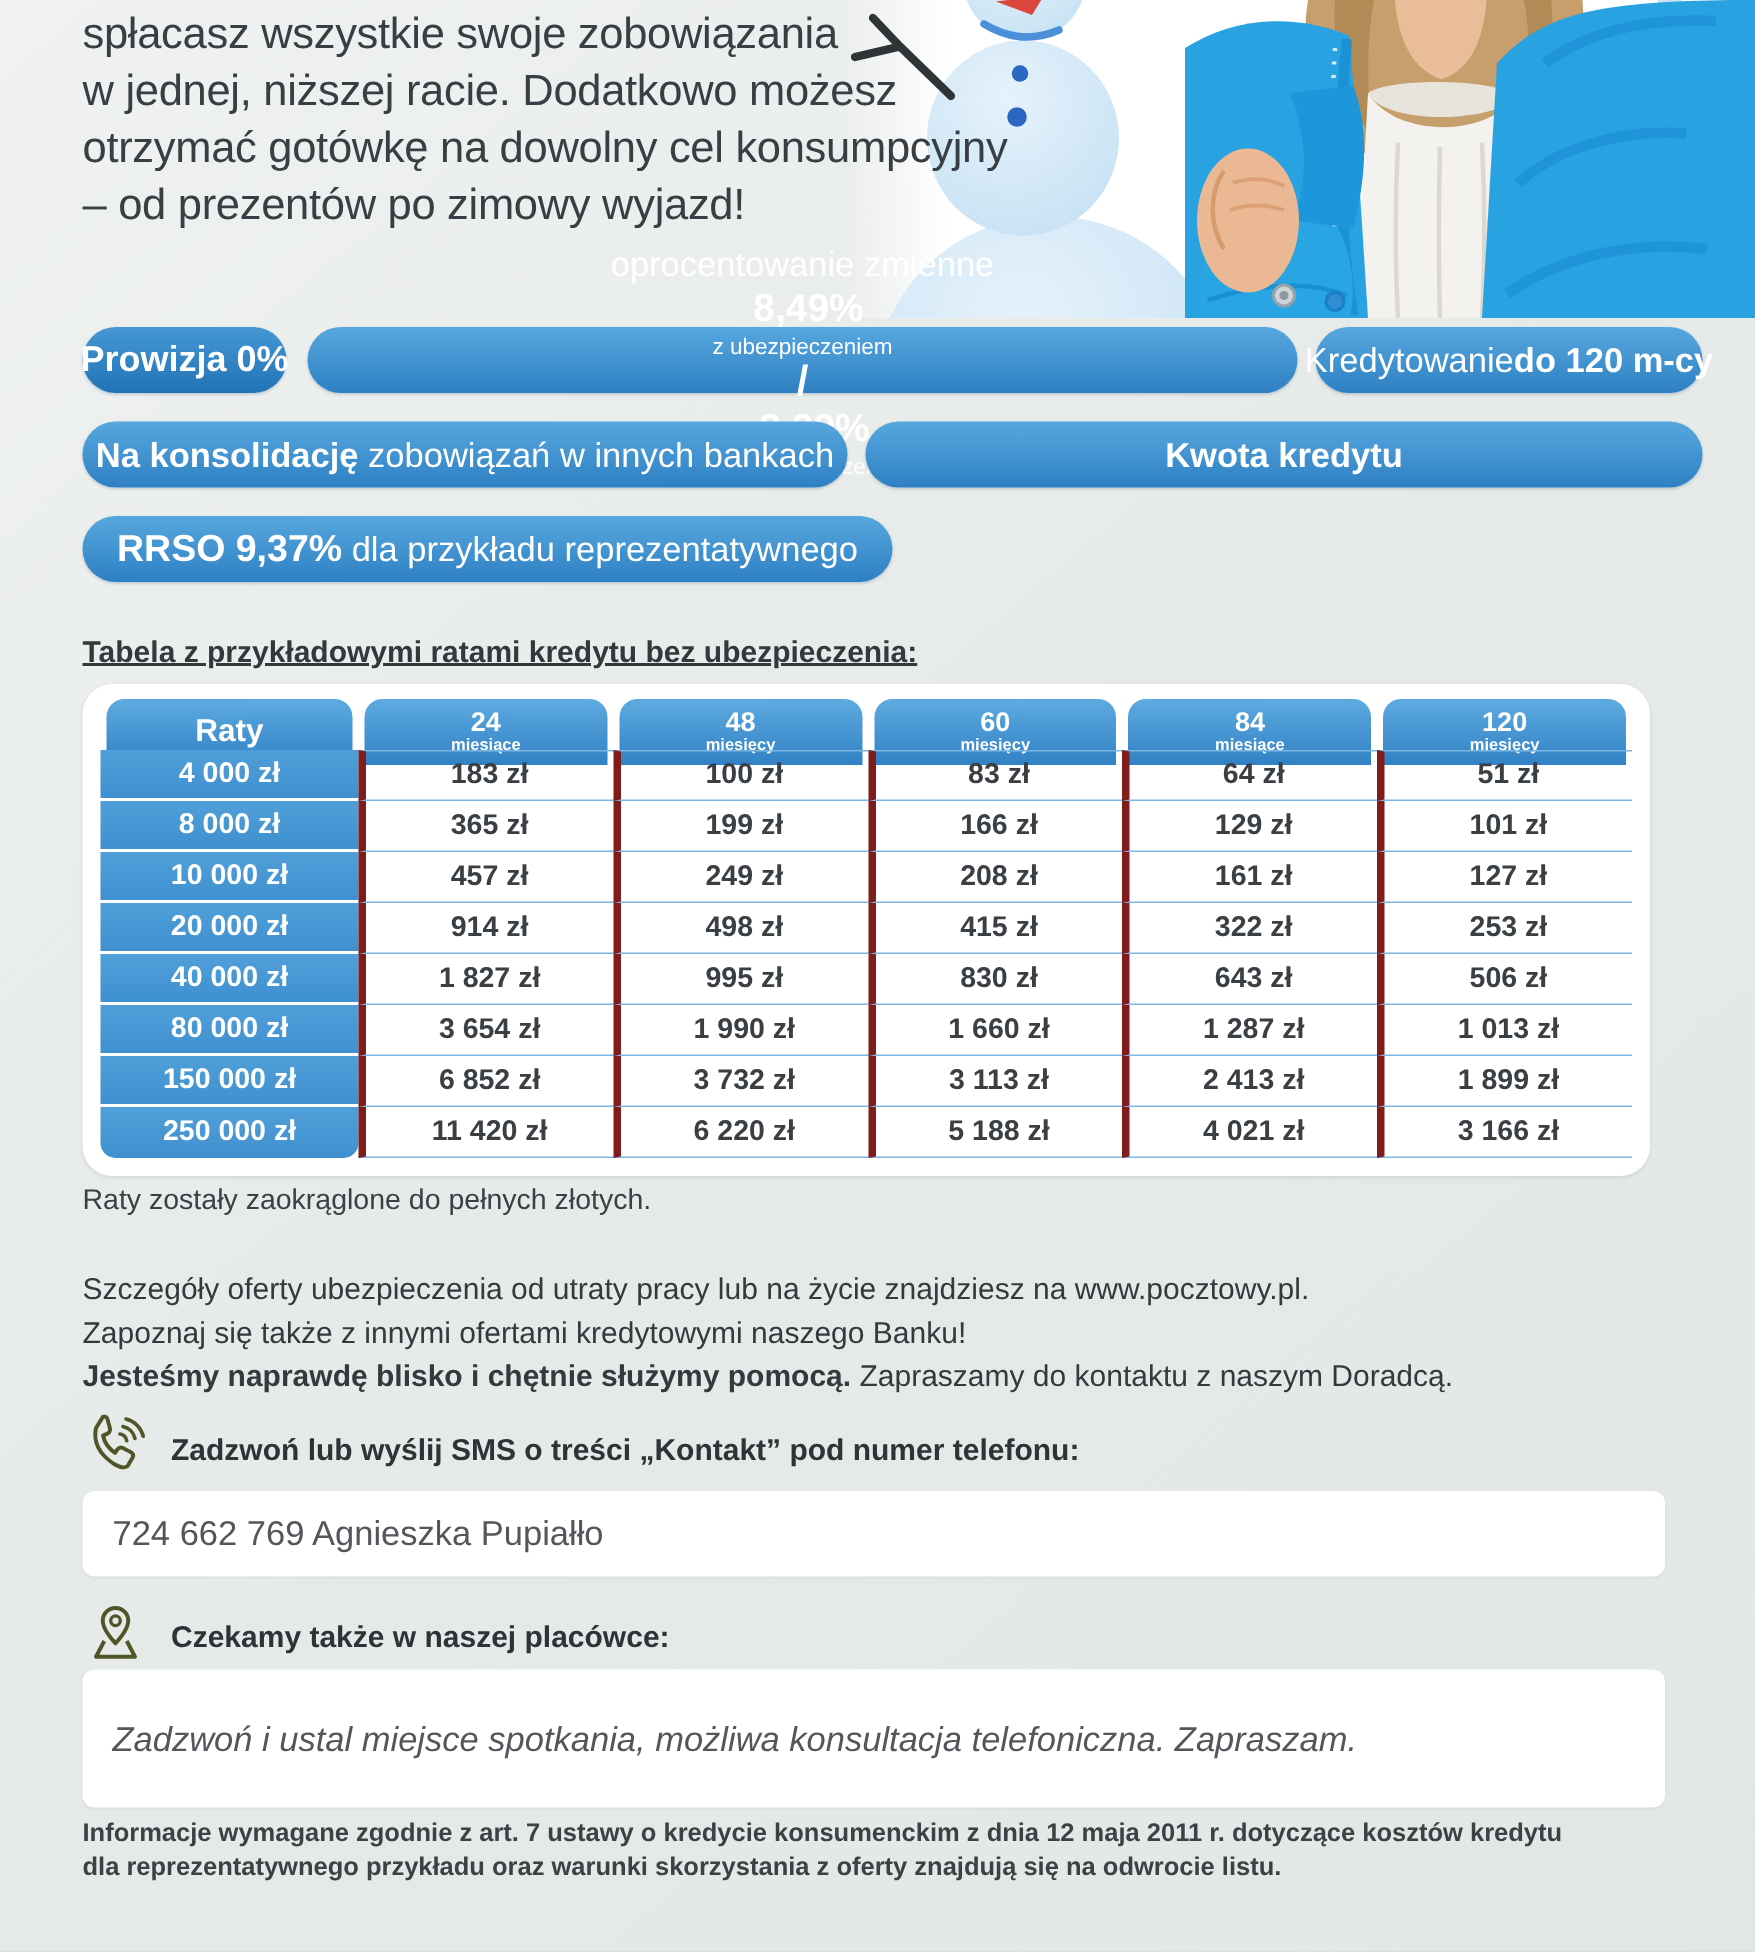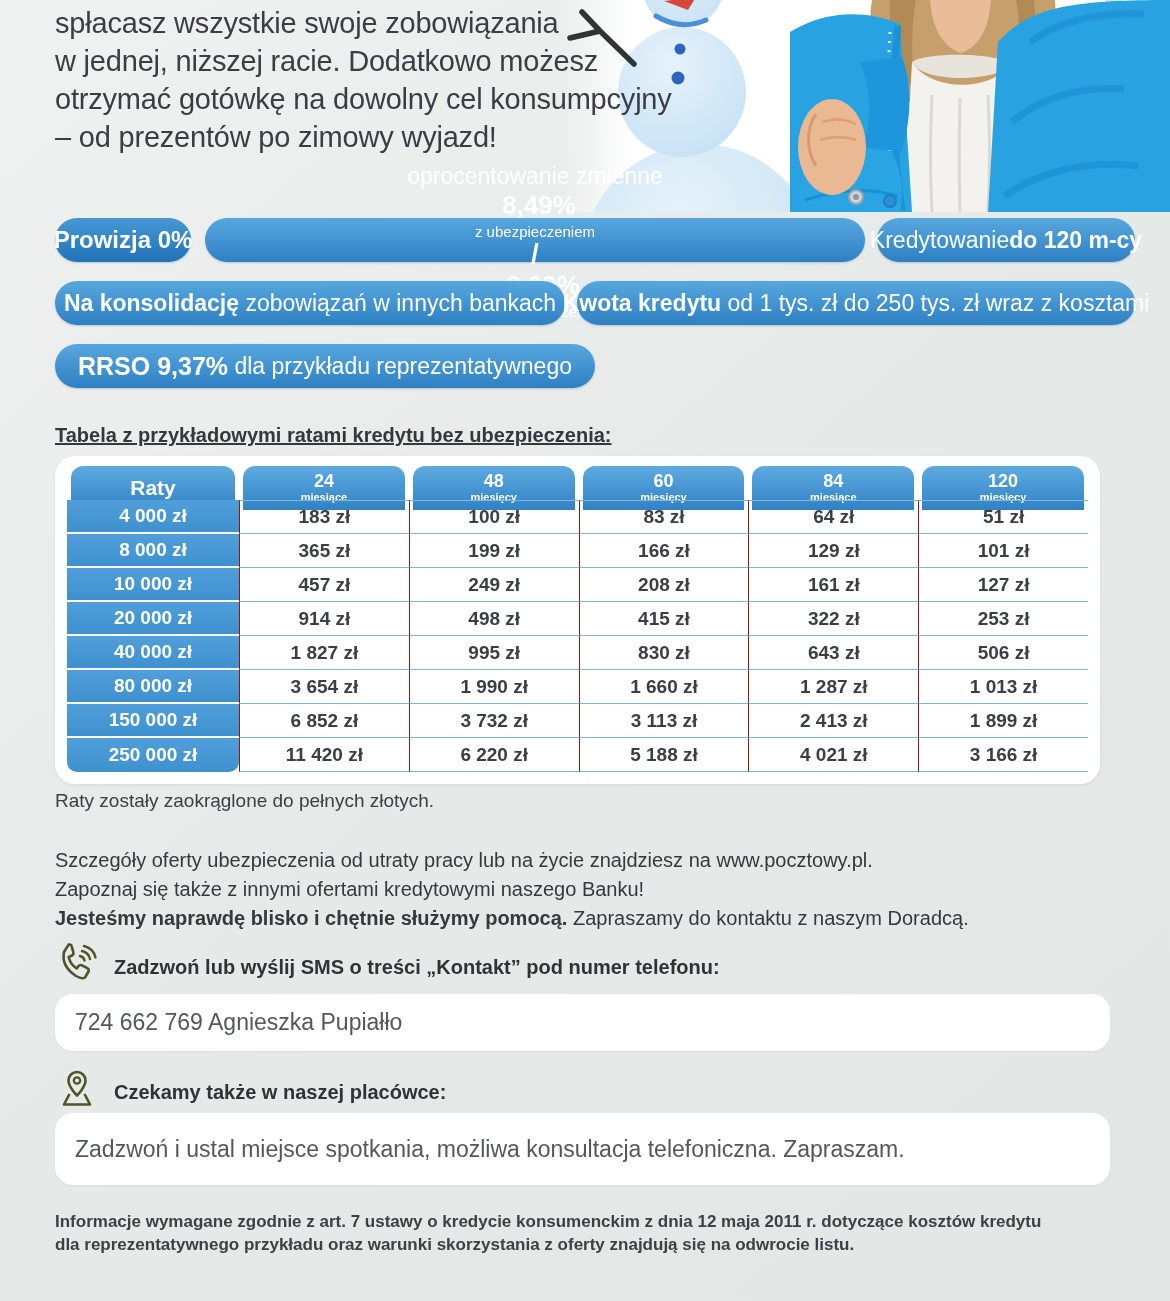--- a/index.html
+++ b/index.html
@@ -35,30 +35,30 @@
   .th{height:44px;margin:0 4px;border-radius:12px 12px 0 0;
       background:linear-gradient(180deg,#5eabe1 0%,#3181c4 100%);color:#fff;
       display:flex;flex-direction:column;align-items:center;justify-content:center;}
   .th-kwota{font-size:21px;font-weight:700;}
   .th-num{font-size:18px;font-weight:700;line-height:1.05;}
   .th-unit{font-size:11px;font-weight:700;line-height:1.15;}
   .amt{background:linear-gradient(180deg,#509fda 0%,#3f90cf 100%);color:#fff;font-weight:700;font-size:19px;
        display:flex;align-items:center;justify-content:center;border-bottom:2px solid #ffffff;}
   .amt-last{border-bottom:none;border-radius:0 0 10px 10px;}
   .val{display:flex;align-items:center;justify-content:center;font-size:19px;font-weight:700;color:#3a3f44;
-       border-left:1px solid #7f1d1d;border-bottom:1px solid #7cb6e2;}
+       border-left:5px solid #7f1d1d;border-bottom:1px solid #7cb6e2;}
   .val-top{border-top:1px solid #7cb6e2;}
   .tbl-note{left:55px;top:790px;font-size:19px;color:#3b4046;}
   
   .info{left:55px;top:846px;font-size:20px;line-height:29px;color:#34393e;}
   .info b{font-weight:700;}
   
   .cicon{width:44px;height:44px;}
   .prompt{font-size:20px;font-weight:600;color:#2e3338;}
-  .wbox{position:absolute;left:55px;width:1055px;background:#ffffff;border-radius:18px;
+  .wbox{position:absolute;left:55px;width:1055px;background:#ffffff;border-radius:8px;
         display:flex;align-items:center;box-shadow:0 1px 2px rgba(0,0,0,.06);
         font-size:23px;color:#53575b;padding-left:20px;box-sizing:border-box;}
   
   .footer{left:55px;top:1210px;font-size:17px;font-weight:600;line-height:23px;color:#3d4145;}
 </style>
 </head>
 <body>
 
 <div class="page">
 
@@ -141,21 +141,20 @@
     <span>Kredytowanie </span>
     <b>do 120 m-cy</b>
   </div>
 
   <div class="badge" style="left:55px;top:281px;width:510px;">
     <b>Na konsolidację</b>
     <span style="white-space:pre;"> zobowiązań w innych bankach</span>
   </div>
   <div class="badge" style="left:577px;top:281px;width:558px;">
     <b>Kwota kredytu</b>
-    <span style="white-space:pre;"> od 1 tys. zł do 250 tys. zł wraz z kosztami</span>
   </div>
 
   <div class="badge" style="left:55px;top:344px;width:540px;">
     <b style="font-size:25px;">RRSO 9,37%</b>
     <span style="white-space:pre;"> dla przykładu reprezentatywnego</span>
   </div>
 
   <div class="abs tbl-caption">Tabela z przykładowymi ratami kredytu bez ubezpieczenia:</div>
   <div class="abs tbl-wrap">
     <div class="rates">
@@ -248,21 +247,21 @@
   <div class="wbox" style="top:994px;height:57px;">
     <span>724 662 769 Agnieszka Pupiałło</span>
   </div>
 
   <svg class="abs cicon" style="left:55px;top:1066px;" viewBox="0 0 44 44">
     <path d="M22 6 a8.5 8.5 0 0 1 8.5 8.5 c0 6.5 -8.5 15 -8.5 15 s-8.5 -8.5 -8.5 -15 a8.5 8.5 0 0 1 8.5 -8.5 z" fill="none" stroke="#4f5526" stroke-width="2.6" stroke-linejoin="round"></path>
     <circle cx="22" cy="14.5" r="3.2" fill="none" stroke="#4f5526" stroke-width="2.2"></circle>
     <path d="M14.5 28 l-5.5 10.5 h26 l-5.5 -10.5" fill="none" stroke="#4f5526" stroke-width="2.6" stroke-linejoin="round"></path>
   </svg>
   <div class="abs prompt" style="left:114px;top:1081px;">Czekamy także w naszej placówce:</div>
-  <div class="wbox" style="top:1113px;height:72px;">
+  <div class="wbox" style="top:1113px;height:92px;font-style:italic;">
     <span>Zadzwoń i ustal miejsce spotkania, możliwa konsultacja telefoniczna. Zapraszam.</span>
   </div>
 
   <div class="abs footer">
     <div>Informacje wymagane zgodnie z art. 7 ustawy o kredycie konsumenckim z dnia 12 maja 2011 r. dotyczące kosztów kredytu</div>
     <div>dla reprezentatywnego przykładu oraz warunki skorzystania z oferty znajdują się na odwrocie listu.</div>
   </div>
 
 </div>
 

